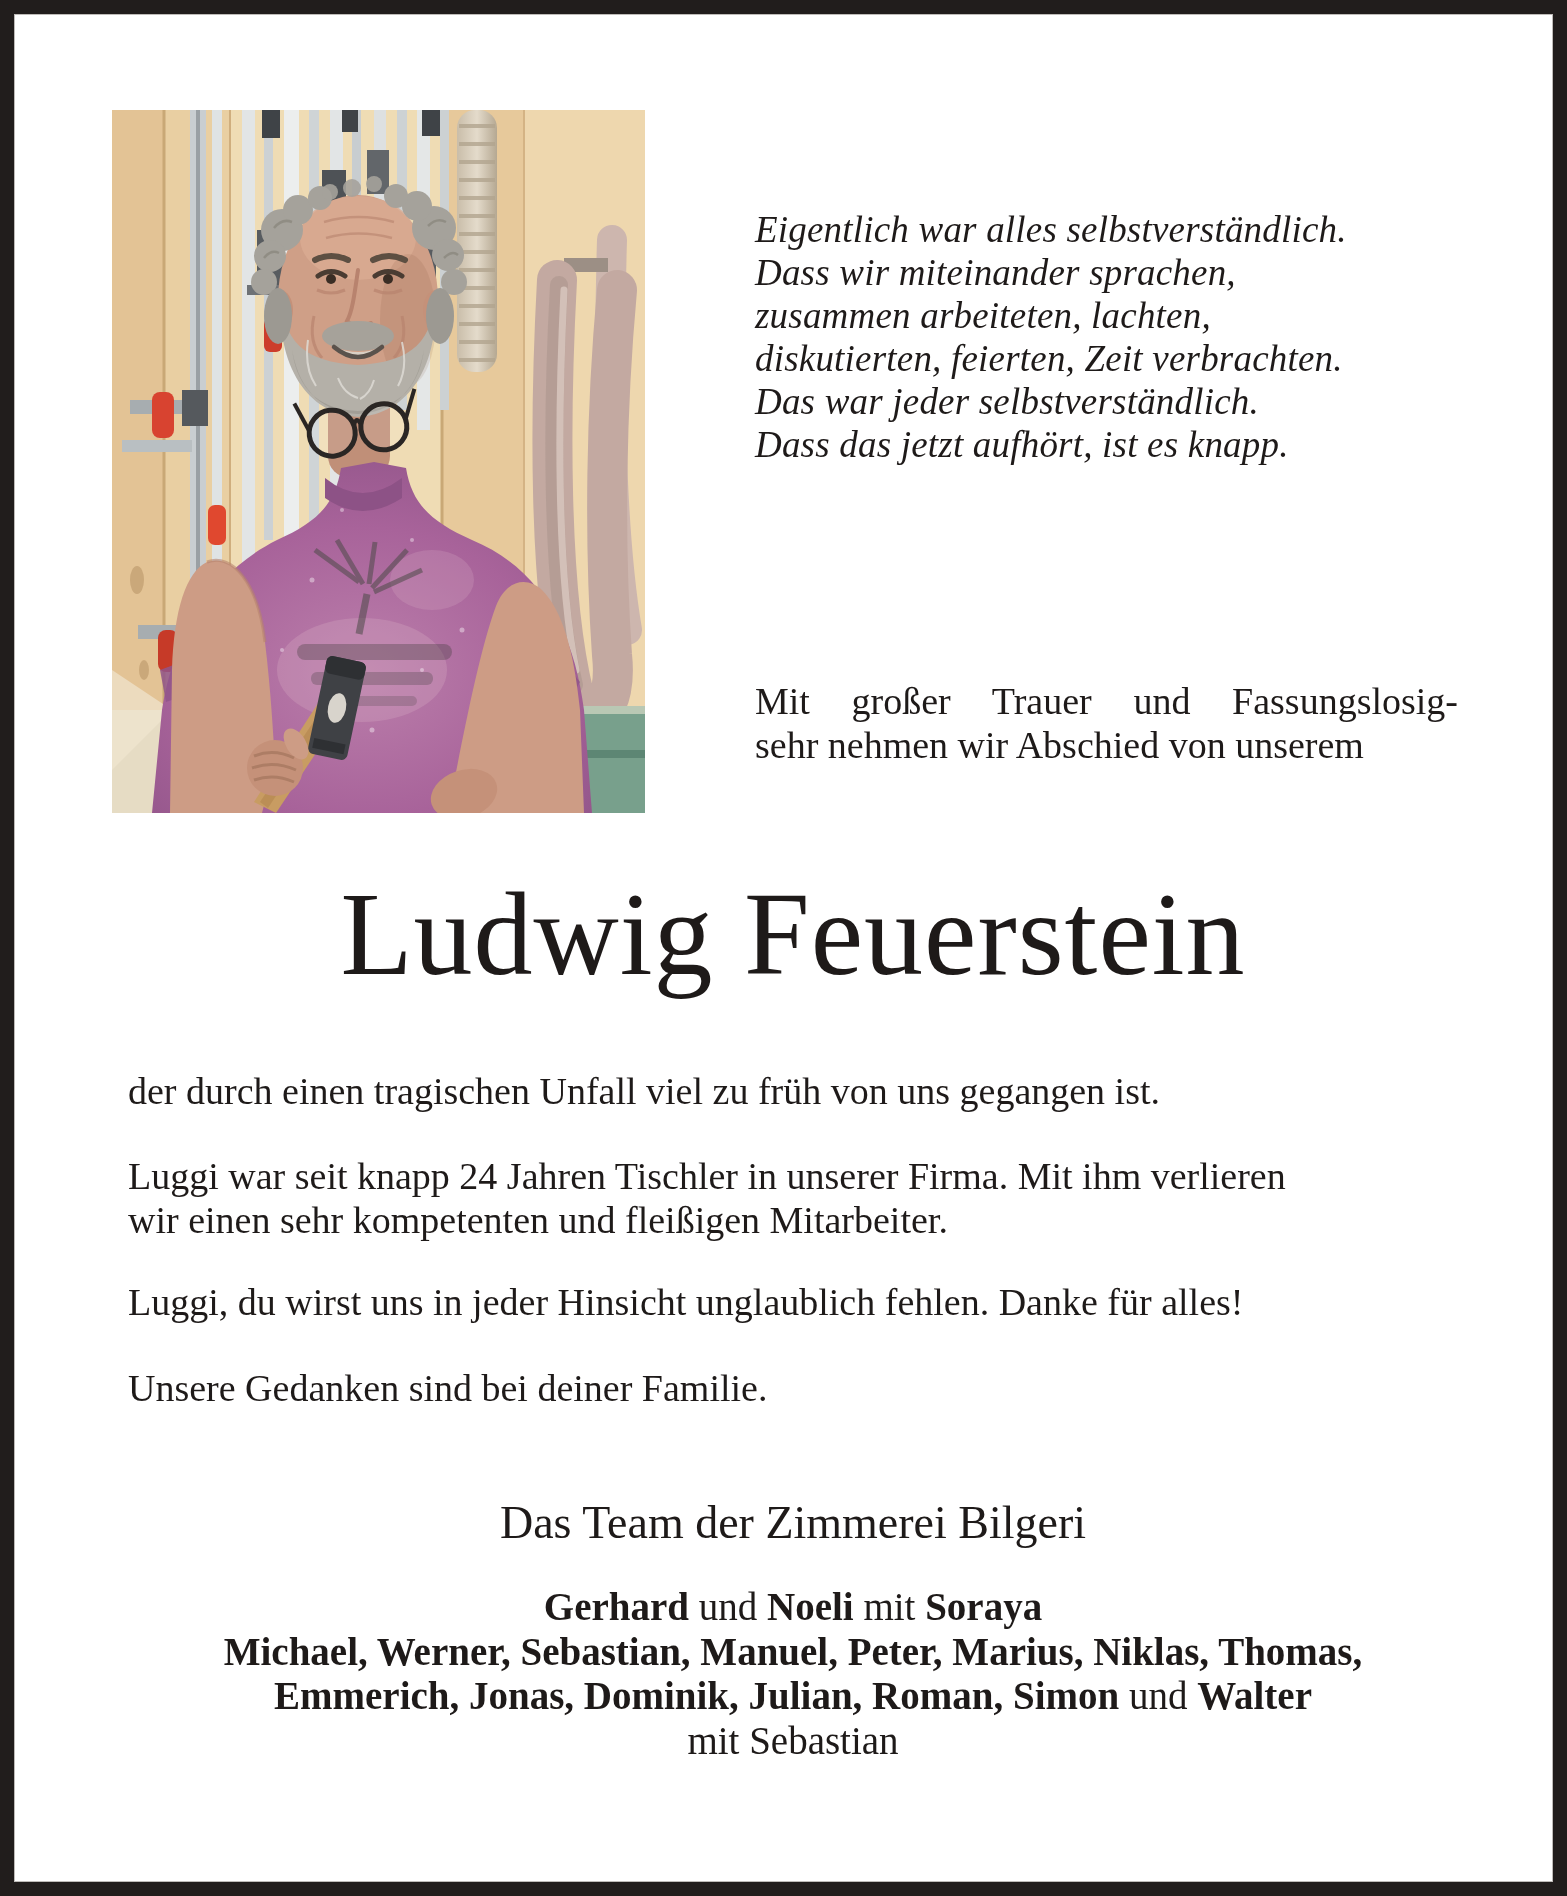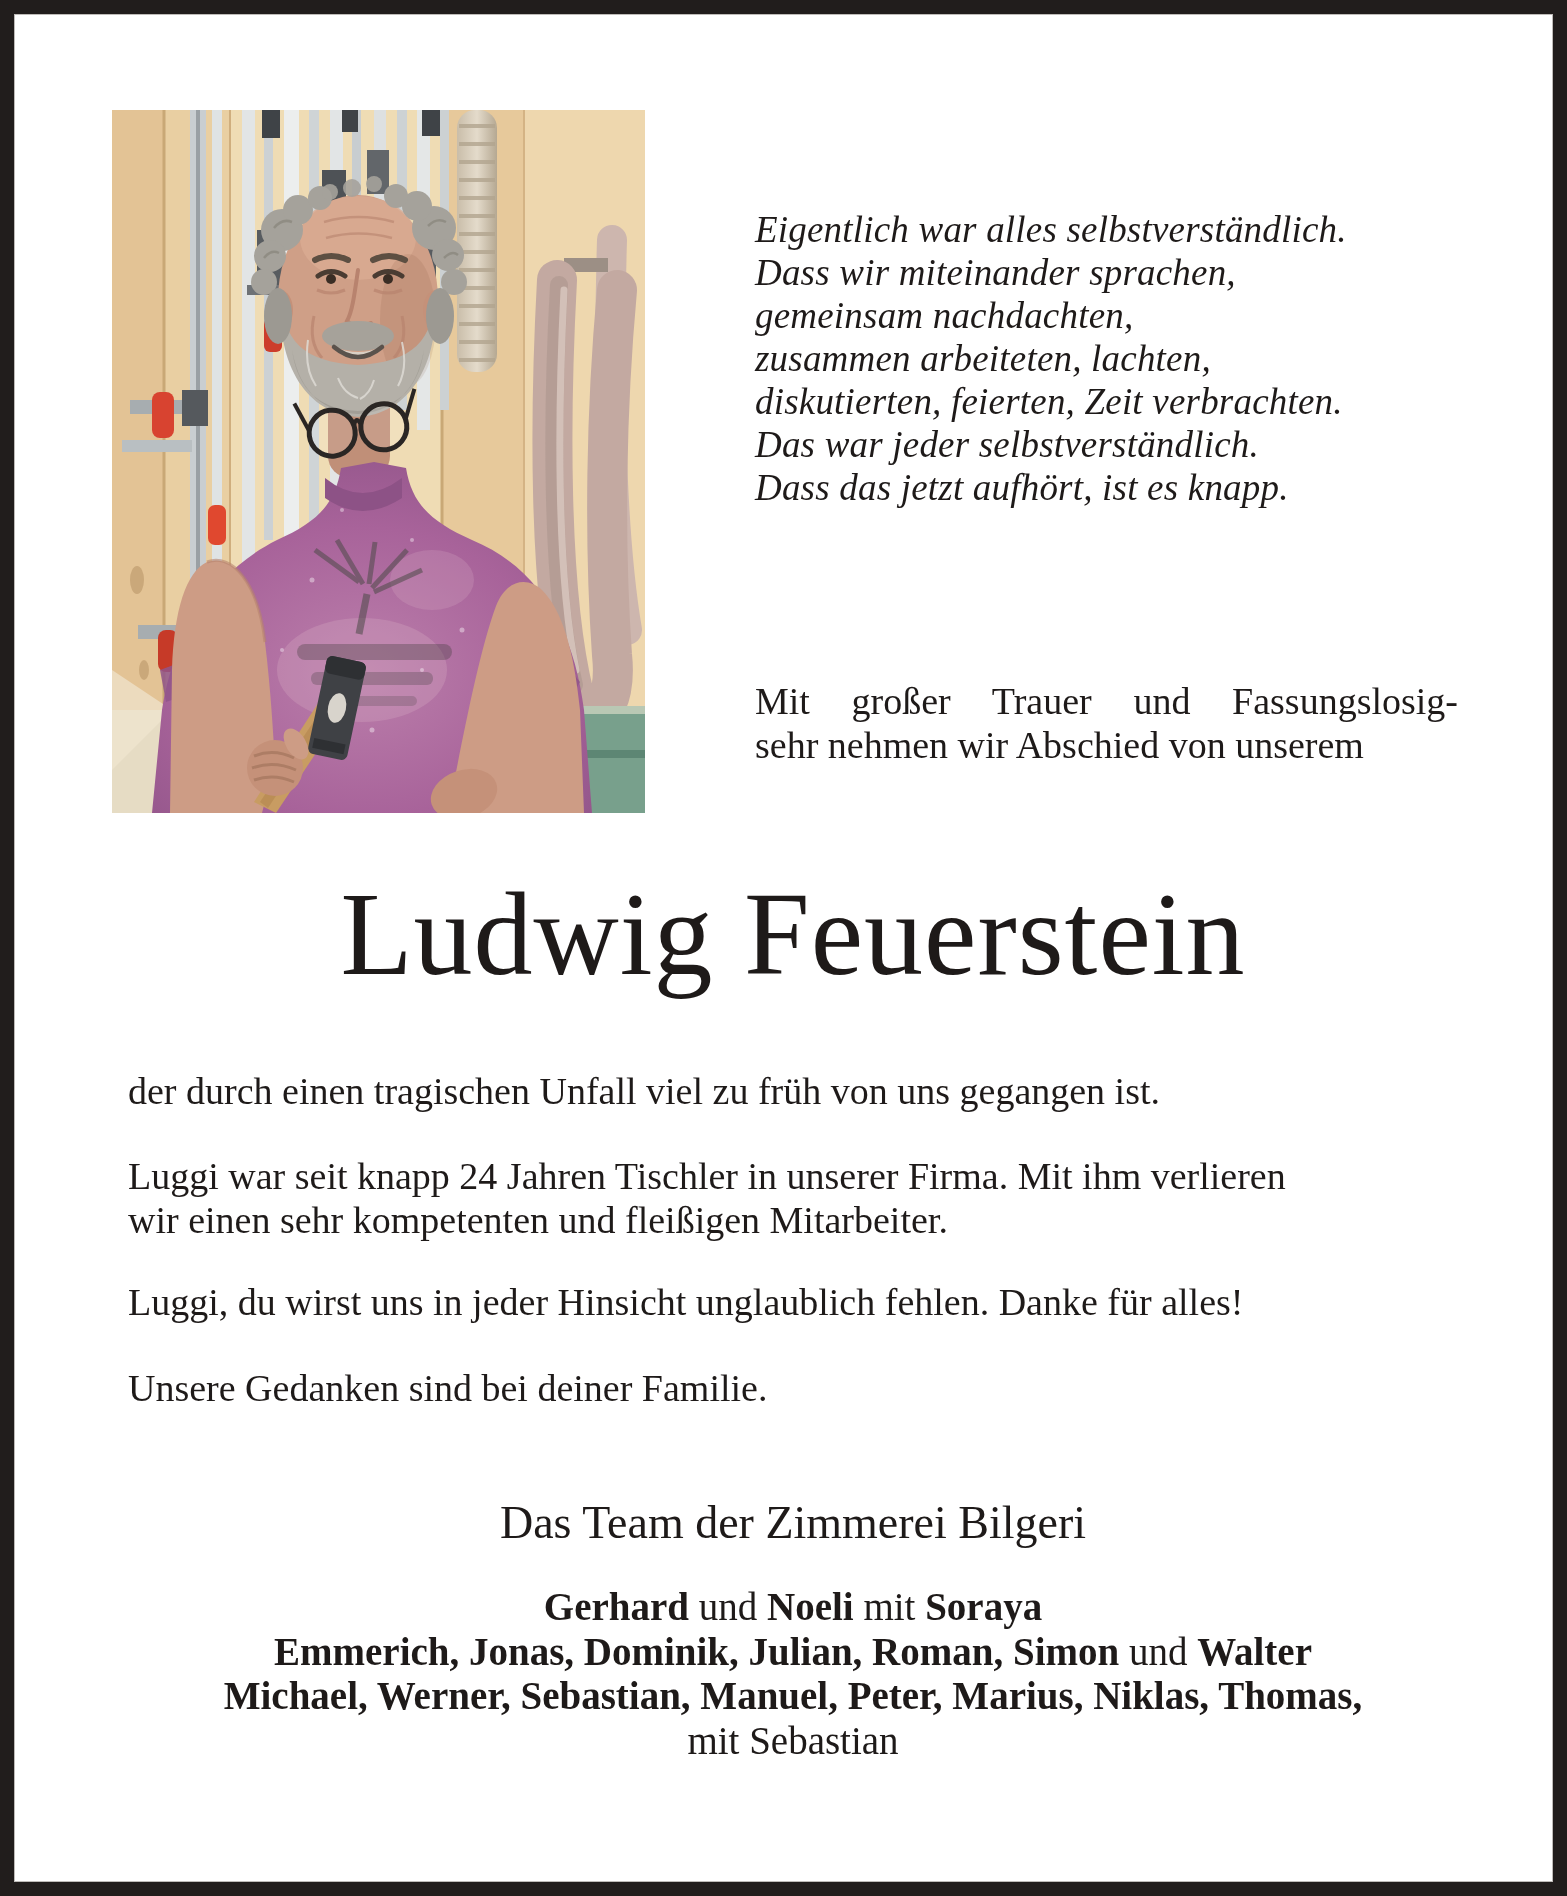--- a/index.html
+++ b/index.html
@@ -323,21 +323,20 @@
             <path d="M 142 670 q 20 -7 40 2"></path>
           </g>
         </g>
       </g>
     </svg>
   </figure>
 
   <div class="poem">
       <div>Eigentlich war alles selbstverständlich.</div>
       <div>Dass wir miteinander sprachen,</div>
-      <div>gemeinsam nachdachten,</div>
       <div>zusammen arbeiteten, lachten,</div>
       <div>diskutierten, feierten, Zeit verbrachten.</div>
       <div>Das war jeder selbstverständlich.</div>
       <div>Dass das jetzt aufhört, ist es knapp.</div>
     </div>
 
   <div class="intro">
       <div>Mit großer Trauer und Fassungslosig-</div>
       <div>sehr nehmen wir Abschied von unserem</div>
     </div>
@@ -356,19 +355,19 @@
     <div class="para p3">
         <div>Luggi, du wirst uns in jeder Hinsicht unglaublich fehlen. Danke für alles!</div>
       </div>
     <div class="para p4">
         <div>Unsere Gedanken sind bei deiner Familie.</div>
       </div>
 
     <div class="team-line">Das Team der Zimmerei Bilgeri</div>
     <div class="signature">
       <div><span class="b">Gerhard</span><span> und </span><span class="b">Noeli</span><span> mit </span><span class="b">Soraya</span></div>
+      <div><span class="b">Michael, Werner, Sebastian, Manuel, Peter, Marius, Niklas, Thomas,</span></div>
       <div><span class="b">Emmerich, Jonas, Dominik, Julian, Roman, Simon</span><span> und </span><span class="b">Walter</span></div>
-      <div><span class="b">Michael, Werner, Sebastian, Manuel, Peter, Marius, Niklas, Thomas,</span></div>
       <div><span>mit Sebastian</span></div>
     </div>
   </div>
 
 </div>
 
 </body></html>

